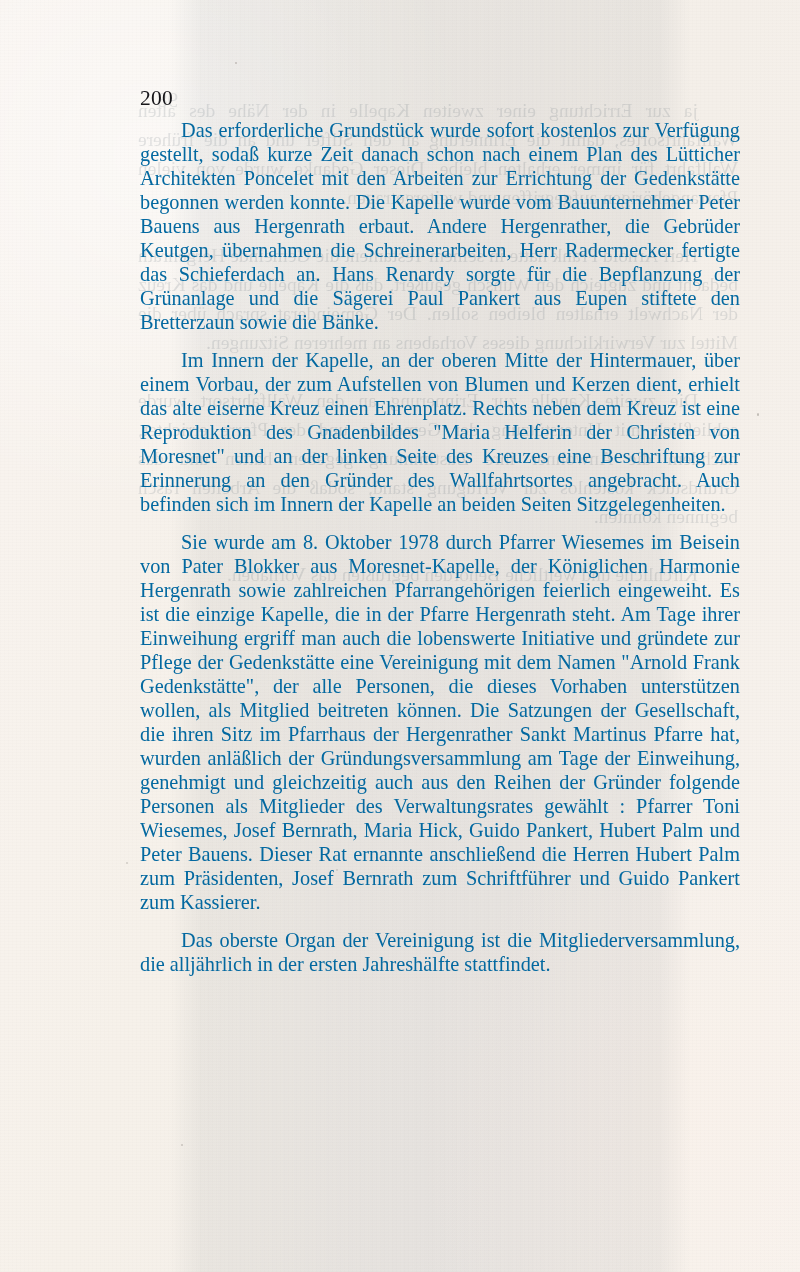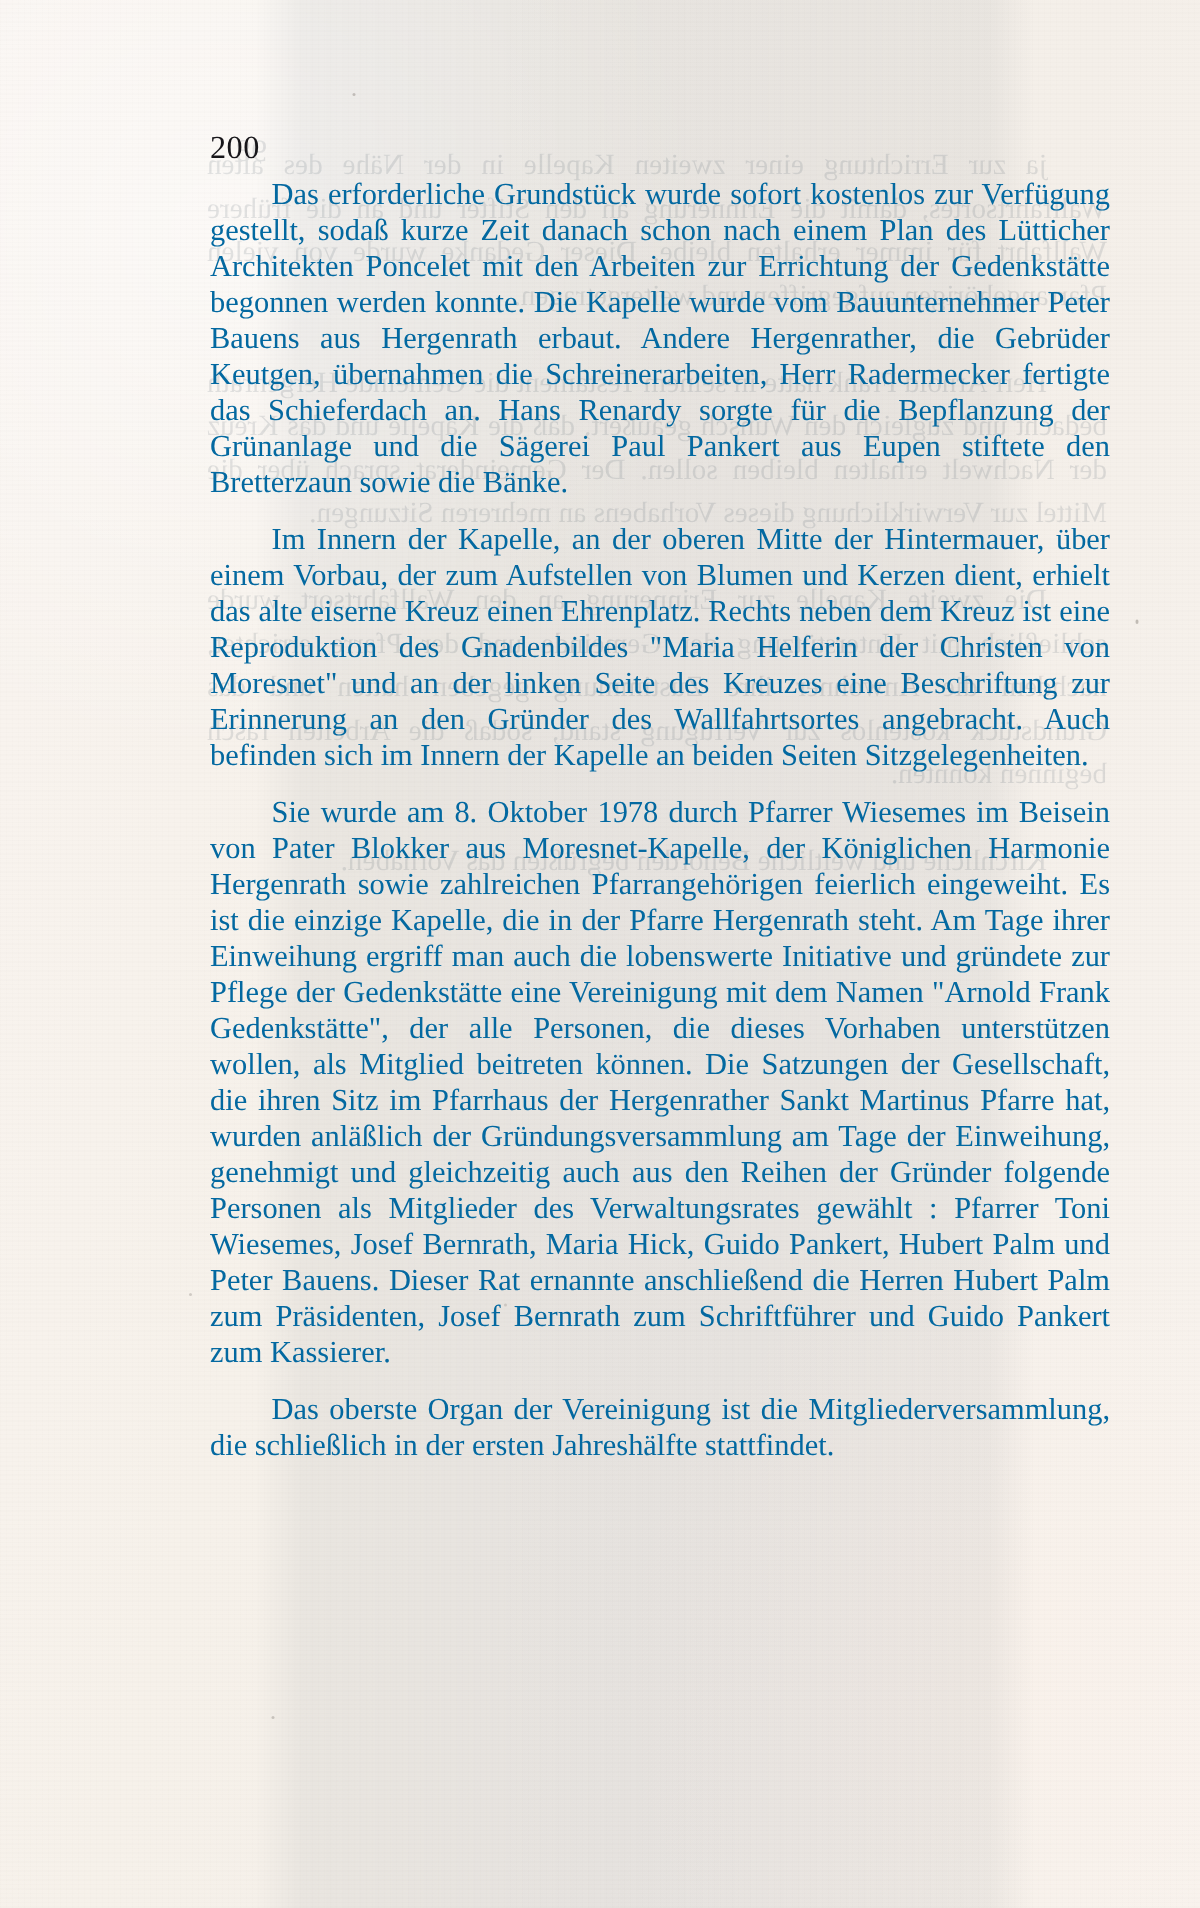--- a/index.html
+++ b/index.html
@@ -158,21 +158,21 @@
   </div>
 
   <div id="content">
 
     <div id="page-number">200</div>
 
     <div id="body-text">
       <p>Das erforderliche Grundstück wurde sofort kostenlos zur Verfügung gestellt, sodaß kurze Zeit danach schon nach einem Plan des Lütticher Architekten Poncelet mit den Arbeiten zur Errichtung der Gedenkstätte begonnen werden konnte. Die Kapelle wurde vom Bauunternehmer Peter Bauens aus Hergenrath erbaut. Andere Hergenrather, die Gebrüder Keutgen, übernahmen die Schreinerarbeiten, Herr Radermecker fertigte das Schieferdach an. Hans Renardy sorgte für die Bepflanzung der Grünanlage und die Sägerei Paul Pankert aus Eupen stiftete den Bretterzaun sowie die Bänke.</p>
       <p>Im Innern der Kapelle, an der oberen Mitte der Hintermauer, über einem Vorbau, der zum Aufstellen von Blumen und Kerzen dient, erhielt das alte eiserne Kreuz einen Ehrenplatz. Rechts neben dem Kreuz ist eine Reproduktion des Gnadenbildes "Maria Helferin der Christen von Moresnet" und an der linken Seite des Kreuzes eine Beschriftung zur Erinnerung an den Gründer des Wallfahrtsortes angebracht. Auch befinden sich im Innern der Kapelle an beiden Seiten Sitzgelegenheiten.</p>
       <p>Sie wurde am 8. Oktober 1978 durch Pfarrer Wiesemes im Beisein von Pater Blokker aus Moresnet-Kapelle, der Königlichen Harmonie Hergenrath sowie zahlreichen Pfarrangehörigen feierlich eingeweiht. Es ist die einzige Kapelle, die in der Pfarre Hergenrath steht. Am Tage ihrer Einweihung ergriff man auch die lobenswerte Initiative und gründete zur Pflege der Gedenkstätte eine Vereinigung mit dem Namen "Arnold Frank Gedenkstätte", der alle Personen, die dieses Vorhaben unterstützen wollen, als Mitglied beitreten können. Die Satzungen der Gesellschaft, die ihren Sitz im Pfarrhaus der Hergenrather Sankt Martinus Pfarre hat, wurden anläßlich der Gründungsversammlung am Tage der Einweihung, genehmigt und gleichzeitig auch aus den Reihen der Gründer folgende Personen als Mitglieder des Verwaltungsrates gewählt : Pfarrer Toni Wiesemes, Josef Bernrath, Maria Hick, Guido Pankert, Hubert Palm und Peter Bauens. Dieser Rat ernannte anschließend die Herren Hubert Palm zum Präsidenten, Josef Bernrath zum Schriftführer und Guido Pankert zum Kassierer.</p>
-      <p>Das oberste Organ der Vereinigung ist die Mitgliederversammlung, die schließlich in der ersten Jahreshälfte stattfindet.</p>
+      <p>Das oberste Organ der Vereinigung ist die Mitgliederversammlung, die alljährlich in der ersten Jahreshälfte stattfindet.</p>
     </div>
 
   </div>
 
   <span class="speck" style="left:235px; top:62px; width:2px; height:2px; opacity:.45;"></span>
   <span class="speck" style="left:757px; top:413px; width:2px; height:3px; opacity:.5;"></span>
   <span class="speck" style="left:181px; top:1144px; width:2px; height:2px; opacity:.4;"></span>
   <span class="speck" style="left:126px; top:862px; width:2px; height:2px; opacity:.35;"></span>
   <span class="speck" style="left:336px; top:869px; width:2px; height:2px; opacity:.3;"></span>
 

